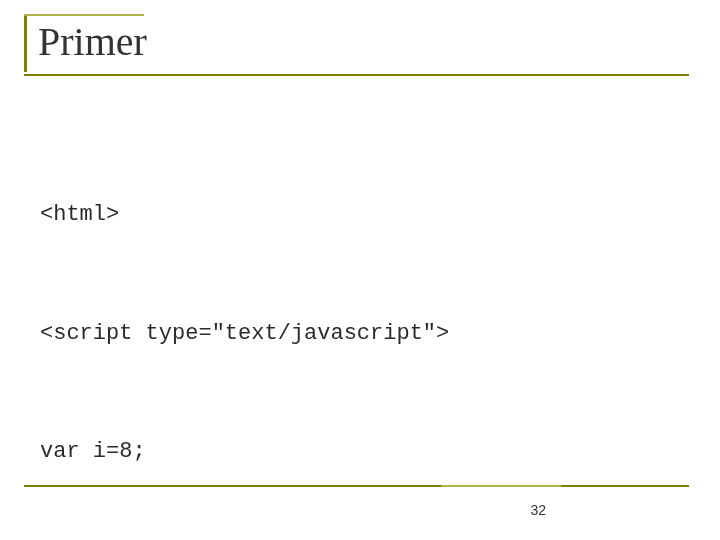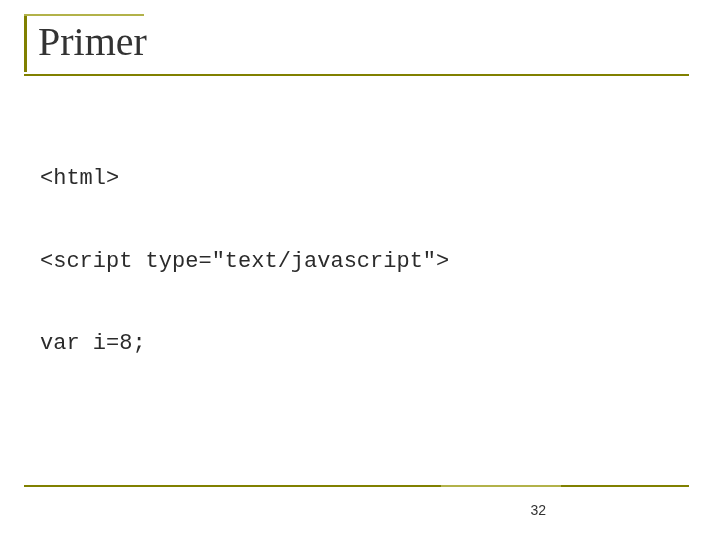--- a/index.html
+++ b/index.html
@@ -60,21 +60,21 @@
   .code {
     position: absolute;
     left: 40px;
     top: 110px;
     font-family: "Courier New", Courier, monospace;
     font-size: 22px;
     line-height: 1.25;
     color: #2b2b2b;
     white-space: pre;
   }
-  .code-line { display: block; }
+  .code-line { display: block; margin-top: 36px; }
 
   .bottom-rule {
     position: absolute;
     left: 24px;
     top: 485px;
     width: 665px;
     height: 2px;
     background: #808000;
   }
   .bottom-rule-short {

